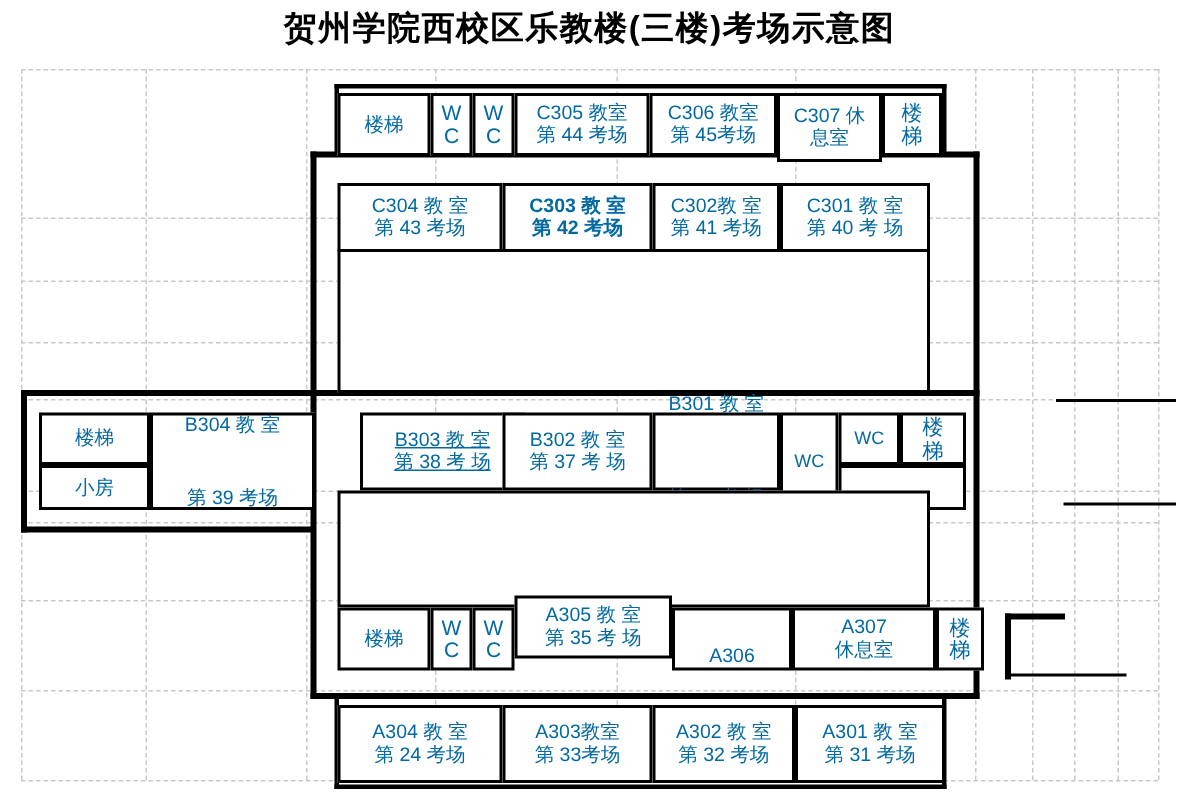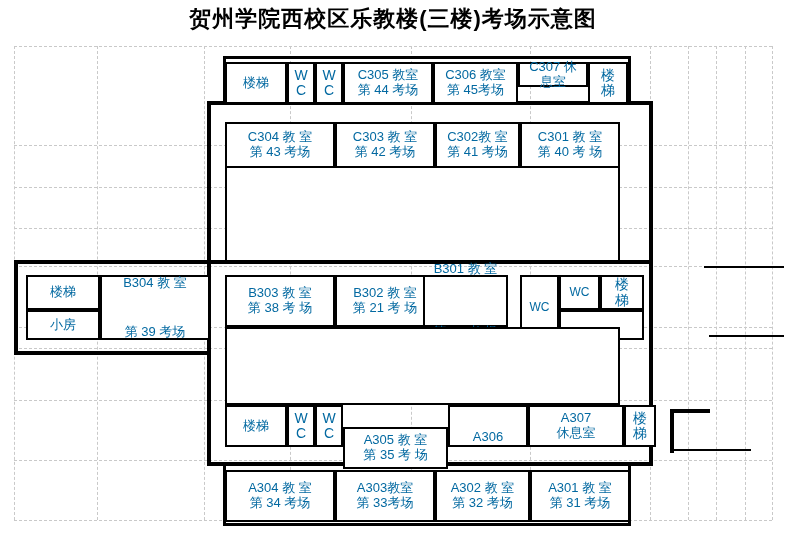--- a/index.html
+++ b/index.html
@@ -162,36 +162,36 @@
       <span class="l2">C</span>
     </div>
     <div class="room" style="left:343px; top:62px;  width:90px;  height:42px;">
       <span class="l1">C305 教室</span>
       <span class="l2">第 44 考场</span>
     </div>
     <div class="room" style="left:433px; top:62px;  width:85px;  height:42px;">
       <span class="l1">C306 教室</span>
       <span class="l2">第 45考场</span>
     </div>
-    <div class="room" style="left:518px; top:62px;  width:70px;  height:25px;">
+    <div class="room" style="left:518px; top:62px;  width:70px;  height:46px;">
       <span class="l1">C307 休</span>
       <span class="l2">息室</span>
     </div>
     <div class="room vert" style="left:588px; top:62px;  width:40px;  height:42px;">
       <span class="l1">楼</span>
       <span class="l2">梯</span>
     </div>
   </div>
 
   <div>
     <div class="room" style="left:225px; top:122px; width:110px; height:46px;justify-content:center;">
       <span class="l1">C304 教 室</span>
       <span class="l2">第 43 考场</span>
     </div>
-    <div class="room" style="left:335px; top:122px; width:100px; height:46px;">
+    <div class="room" style="left:335px; top:122px; width:100px; height:46px;font-weight:bold;">
       <span class="l1">C303 教 室</span>
       <span class="l2">第 42 考场</span>
     </div>
     <div class="room" style="left:435px; top:122px; width:85px;  height:46px;">
       <span class="l1">C302教 室</span>
       <span class="l2">第 41 考场</span>
     </div>
     <div class="room" style="left:520px; top:122px; width:100px; height:46px;">
       <span class="l1">C301 教 室</span>
       <span class="l2">第 40 考 场</span>
@@ -207,29 +207,29 @@
     <div class="room" style="left:26px;  top:310px; width:74px;  height:30px;">
       <span class="l1">小房</span>
     </div>
     <div class="room" style="left:100px; top:275px; width:110px; height:65px;gap:34px;">
       <span class="l1">B304 教 室</span>
       <span class="l2">第 39 考场</span>
     </div>
   </div>
 
   <div>
-    <div class="room" style="left:225px; top:275px; width:110px; height:52px;">
+    <div class="room" style="left:240px; top:275px; width:110px; height:52px;text-decoration:underline;">
       <span class="l1">B303 教 室</span>
       <span class="l2">第 38 考 场</span>
     </div>
     <div class="room" style="left:335px; top:275px; width:100px; height:52px;">
       <span class="l1">B302 教 室</span>
-      <span class="l2">第 21 考 场</span>
-    </div>
-    <div class="room" style="left:423px; top:275px; width:85px;  height:52px;gap:48px;">
+      <span class="l2">第 37 考 场</span>
+    </div>
+    <div class="room" style="left:435px; top:275px; width:85px;  height:52px;gap:48px;">
       <span class="l1">B301 教 室</span>
       <span class="l2">第 36 考 场</span>
     </div>
     <div class="room narrow" style="left:520px; top:275px; width:39px; height:65px;">
       <span class="l1">WC</span>
     </div>
     <div class="room narrow" style="left:559px; top:275px; width:41px; height:35px;">
       <span class="l1">WC</span>
     </div>
     <div class="room vert" style="left:600px; top:275px; width:44px; height:35px;">
@@ -247,41 +247,41 @@
       <span class="l1">楼梯</span>
     </div>
     <div class="room vert" style="left:287px; top:405px; width:28px; height:42px;">
       <span class="l1">W</span>
       <span class="l2">C</span>
     </div>
     <div class="room vert" style="left:315px; top:405px; width:28px; height:42px;">
       <span class="l1">W</span>
       <span class="l2">C</span>
     </div>
-    <div class="room" style="left:343px; top:427px; width:105px; height:42px;">
+    <div class="room" style="left:343px; top:397px; width:105px; height:42px;">
       <span class="l1">A305 教 室</span>
       <span class="l2">第 35 考 场</span>
     </div>
     <div class="room" style="left:448px; top:405px; width:80px; height:42px;justify-content:flex-end;">
       <span class="l1">A306</span>
     </div>
     <div class="room" style="left:528px; top:405px; width:96px; height:42px;">
       <span class="l1">A307</span>
       <span class="l2">休息室</span>
     </div>
     <div class="room vert" style="left:624px; top:405px; width:32px; height:42px;">
       <span class="l1">楼</span>
       <span class="l2">梯</span>
     </div>
   </div>
 
   <div>
     <div class="room" style="left:225px; top:470px; width:110px; height:52px;">
       <span class="l1">A304 教 室</span>
-      <span class="l2">第 34 考场</span>
+      <span class="l2">第 24 考场</span>
     </div>
     <div class="room" style="left:335px; top:470px; width:100px; height:52px;align-items:center;">
       <span class="l1">A303教室</span>
       <span class="l2">第 33考场</span>
     </div>
     <div class="room" style="left:435px; top:470px; width:95px;  height:52px;">
       <span class="l1">A302 教 室</span>
       <span class="l2">第 32 考场</span>
     </div>
     <div class="room" style="left:530px; top:470px; width:100px; height:52px;">

